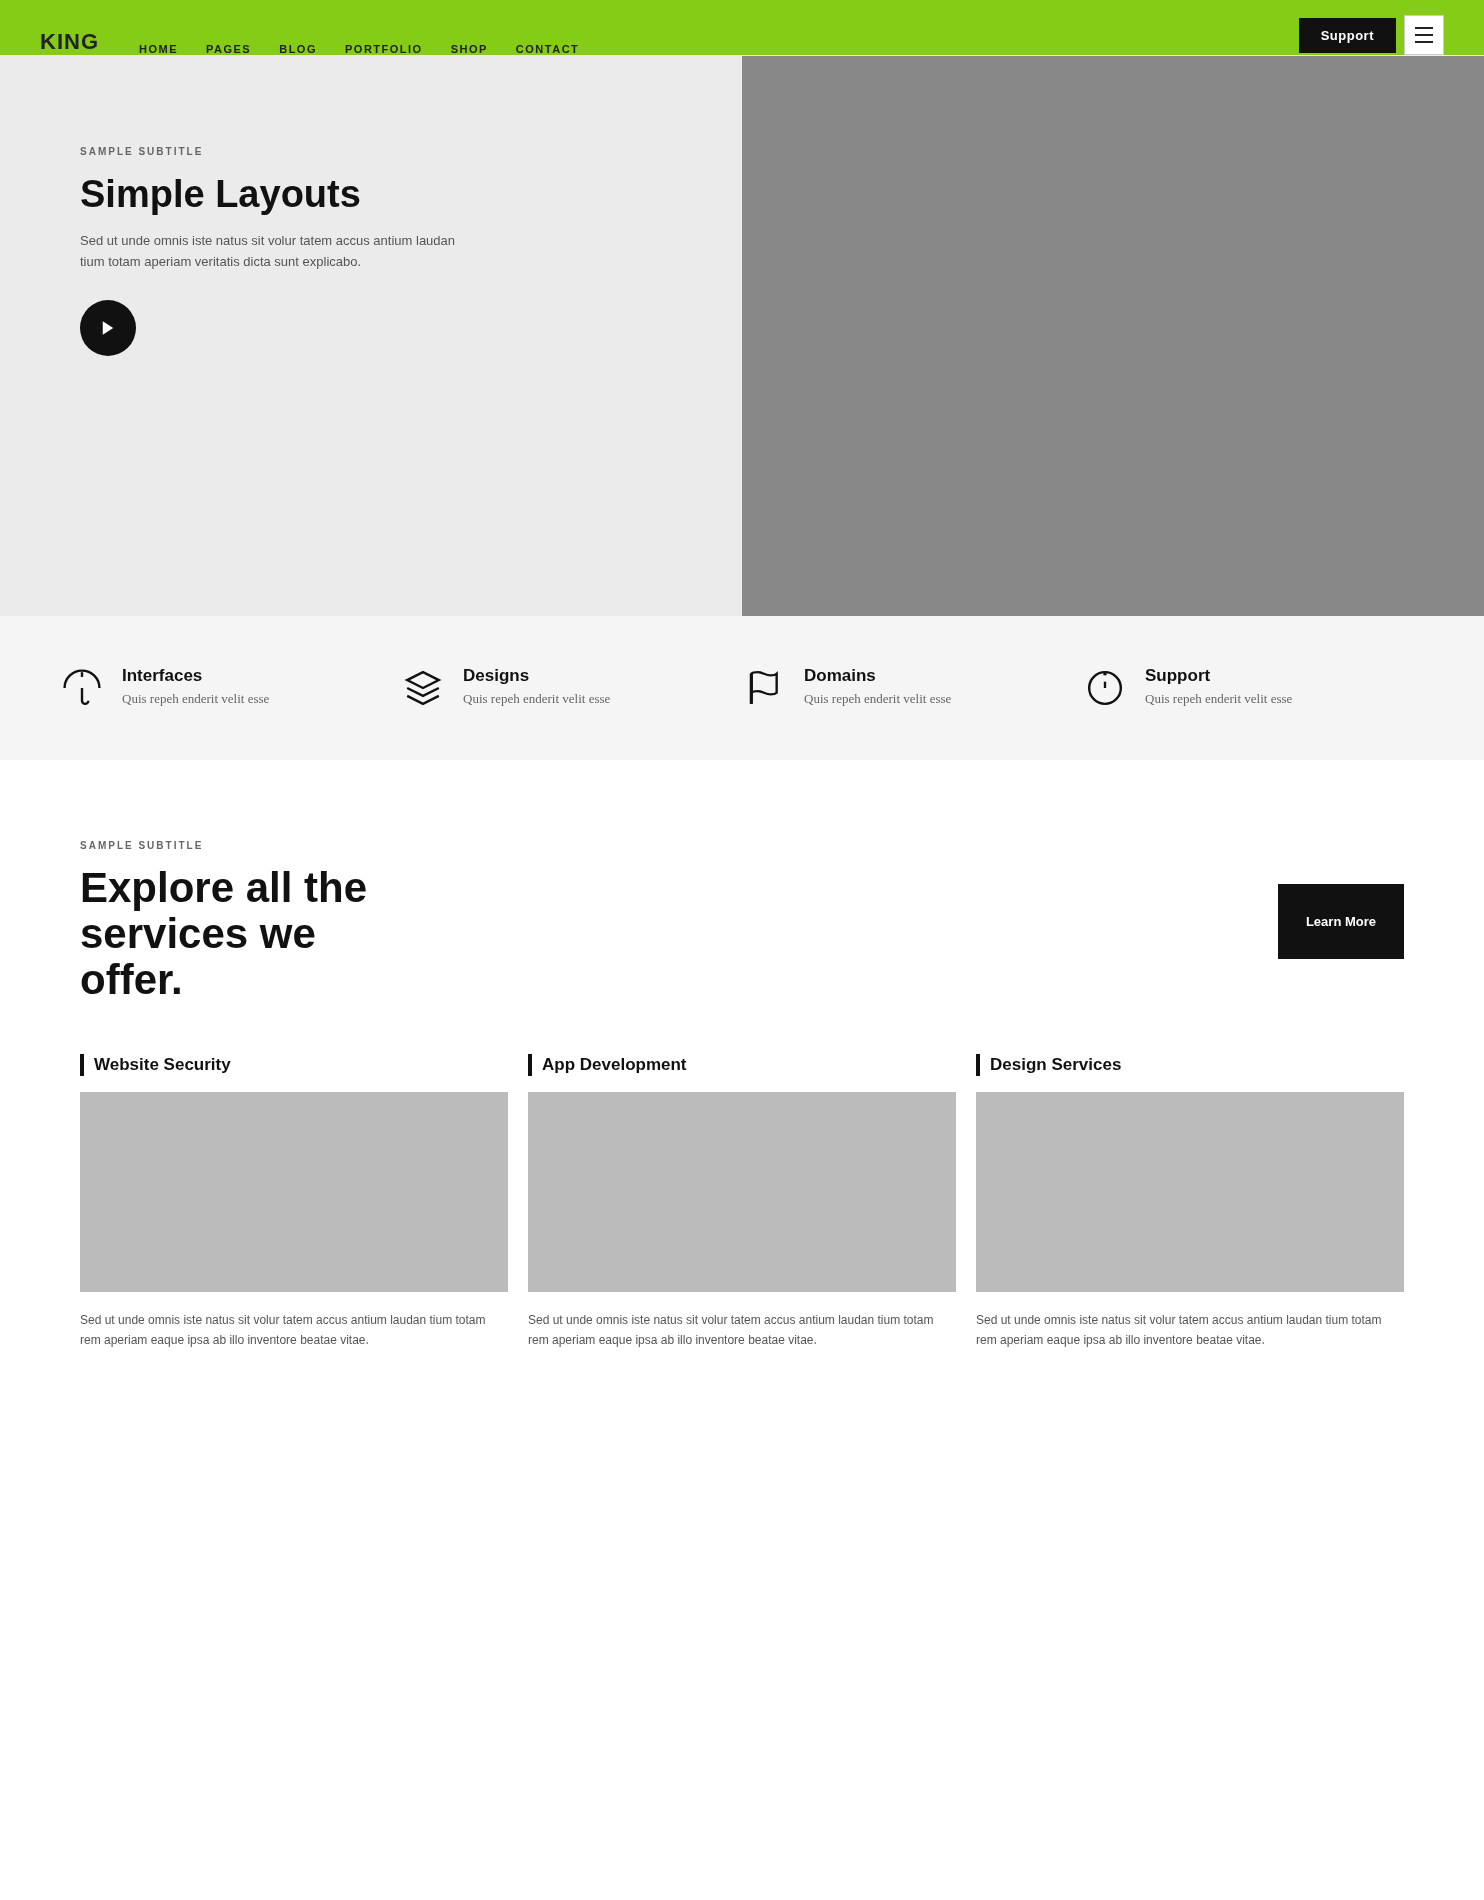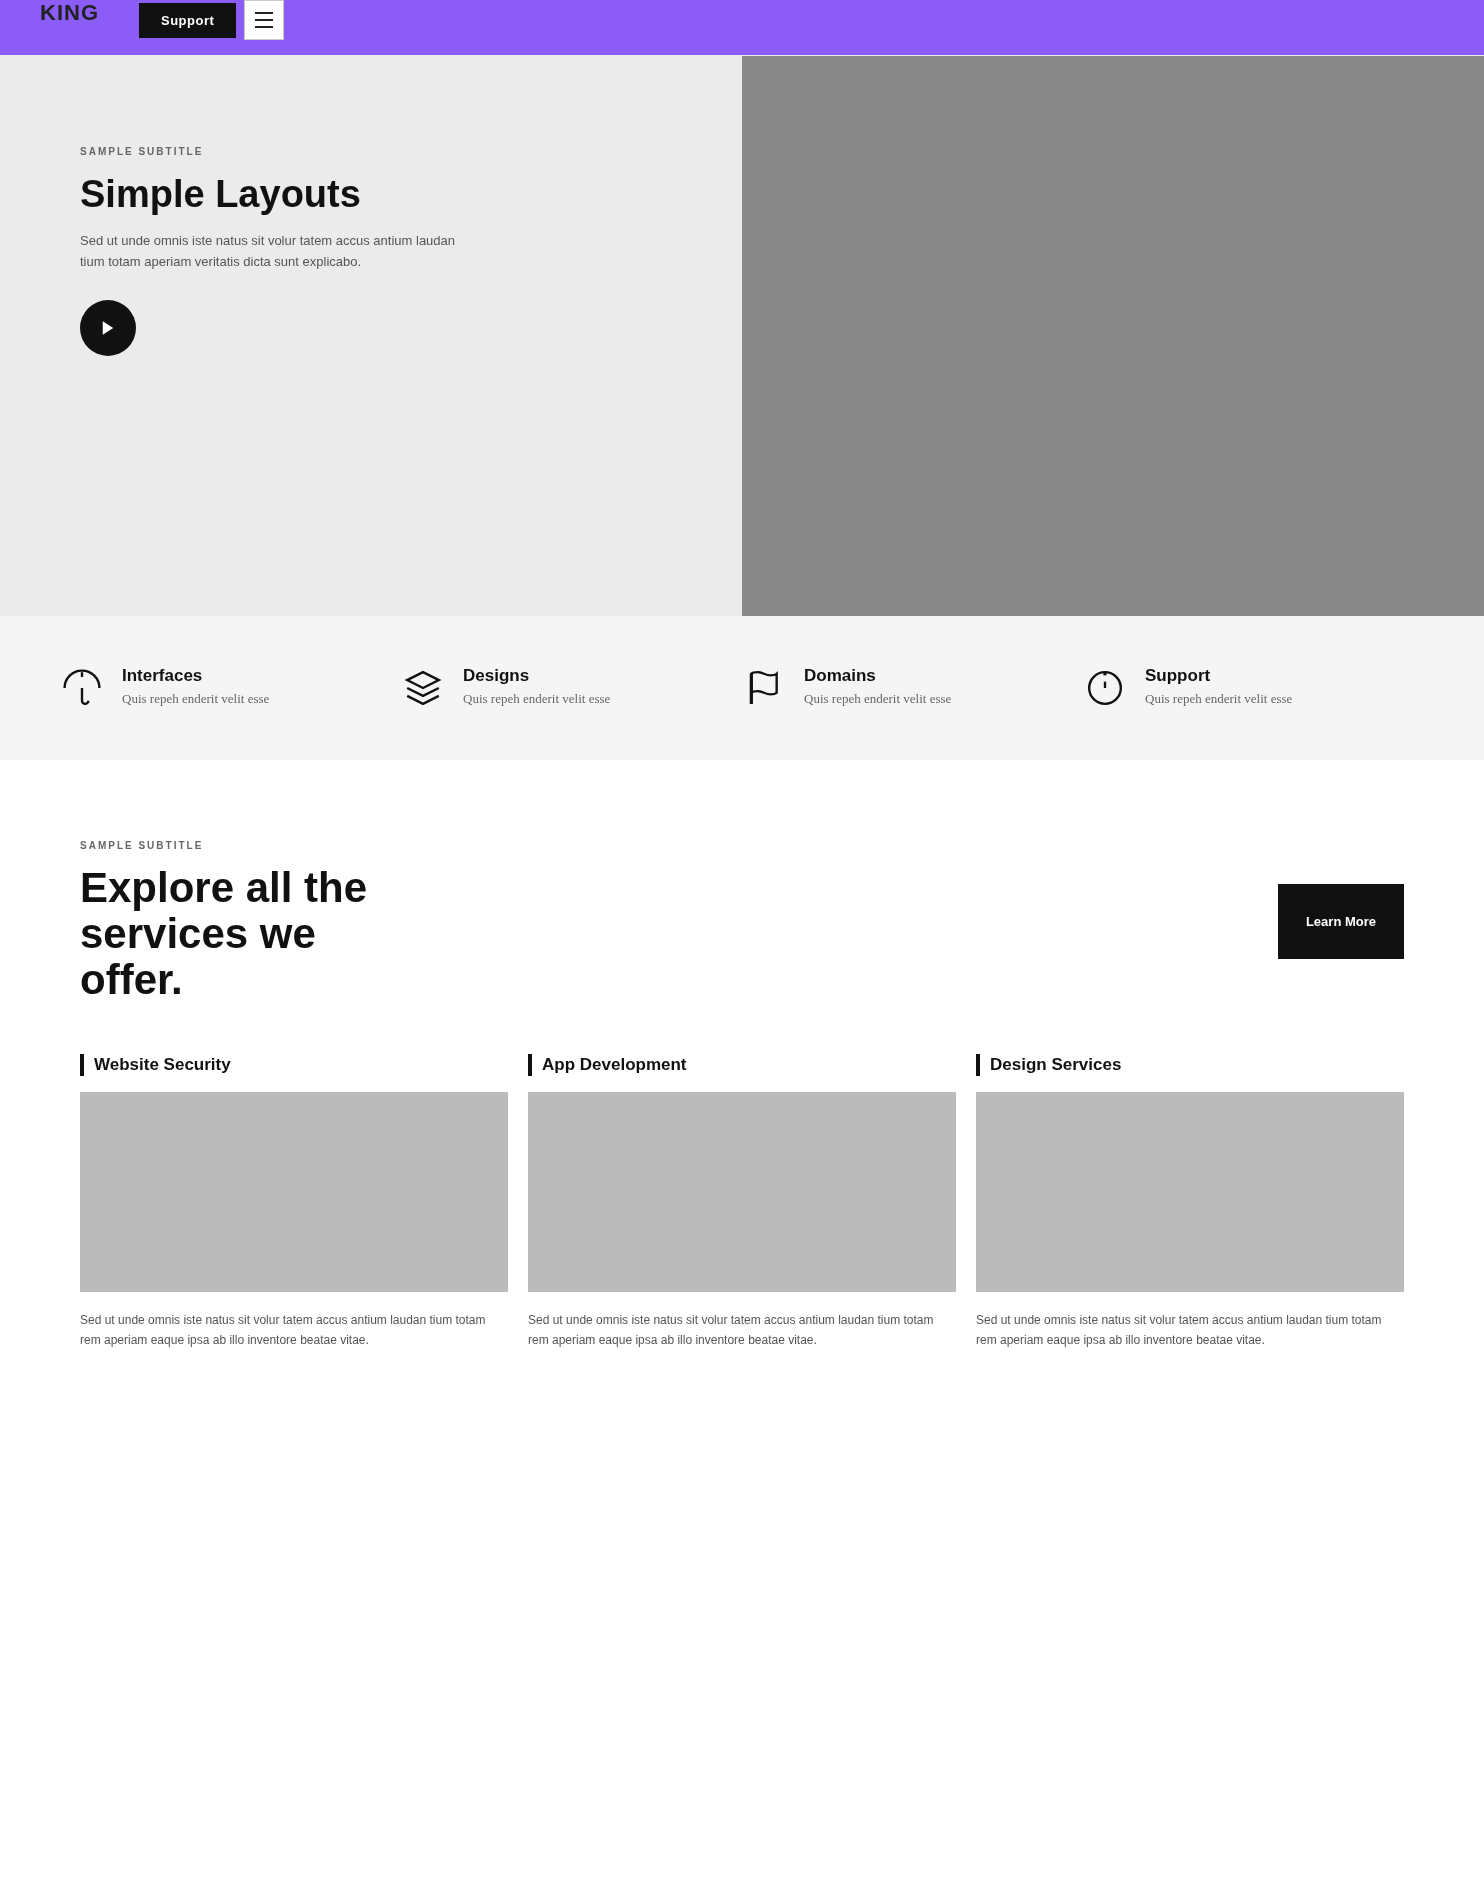--- a/index.html
+++ b/index.html
@@ -1,24 +1,24 @@
 <!DOCTYPE html>
 <html><head>
   <meta charset="utf-8">
   <style>
     * { margin: 0; padding: 0; box-sizing: border-box; }
     body { font-family: Arial, Helvetica, sans-serif; background: #fff; color: #222; }
 
     
     nav {
       display: flex;
-      align-items: flex-start;
+      align-items: flex-end;
       padding: 0 40px;
       height: 56px;
-      background: #8b5cf6;
+      background: #84cc16;
       border-bottom: 1px solid #eee;
     }
     .nav-logo {
       font-size: 22px;
       font-weight: 900;
       letter-spacing: 1px;
       margin-right: 40px;
     }
     .nav-links {
       display: flex;
@@ -254,20 +254,28 @@
       font-size: 12px;
       color: #555;
       line-height: 1.7;
     }
   </style>
 </head>
 <body>
 
 <nav>
   <div class="nav-logo">KING</div>
+  <div class="nav-links">
+    <a>HOME</a>
+    <a>PAGES</a>
+    <a>BLOG</a>
+    <a>PORTFOLIO</a>
+    <a>SHOP</a>
+    <a>CONTACT</a>
+  </div>
   <div class="nav-right">
     <button class="btn-support">Support</button>
     <div class="btn-menu">
       <span></span>
       <span></span>
       <span></span>
     </div>
   </div>
 </nav>
 

